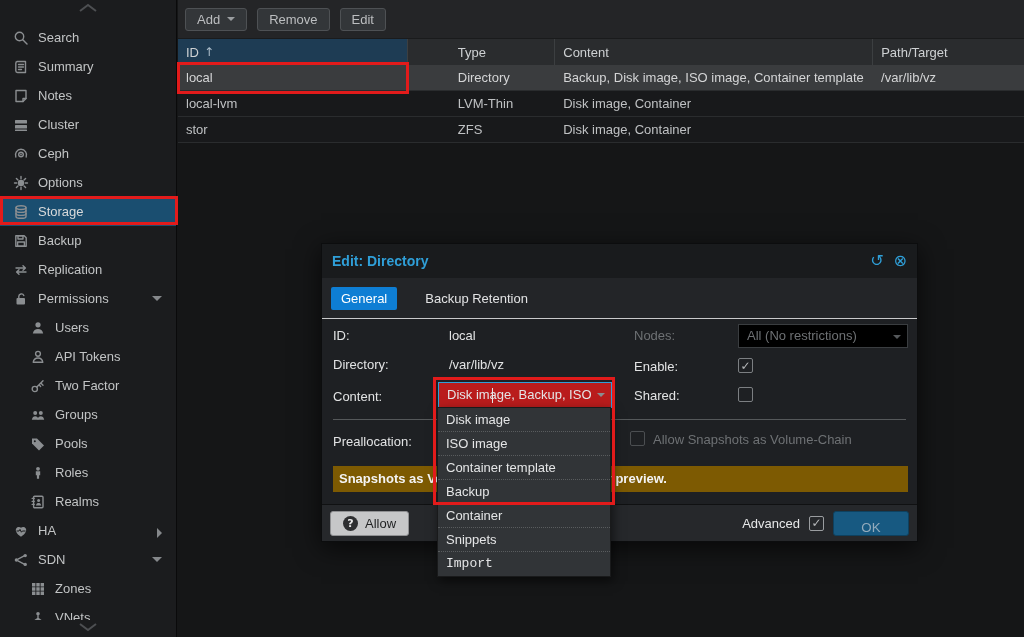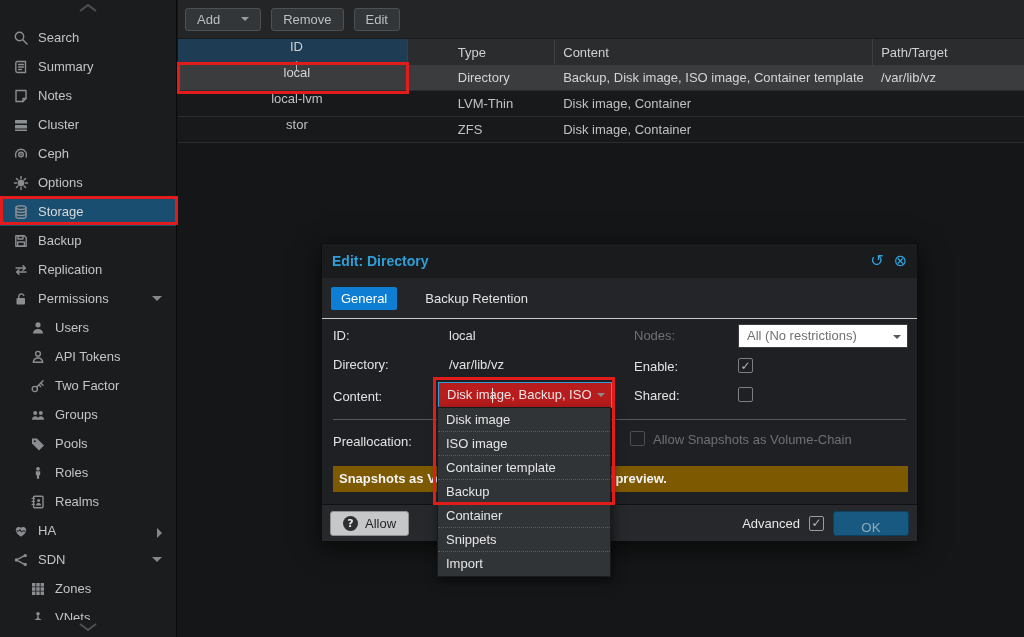--- a/index.html
+++ b/index.html
@@ -24,33 +24,33 @@
   .chev-down { border-left:5px solid transparent; border-right:5px solid transparent; border-top:5px solid #85888b; }
   .chev-right { border-top:5px solid transparent; border-bottom:5px solid transparent; border-left:5px solid #85888b; }
   .scroll-edge { position:absolute; left:0; right:1px; height:17px; background:#1b1c1e; display:flex; justify-content:center; align-items:center; }
   .scroll-top { top:0; } .scroll-bottom { bottom:0; }
   .scroll-edge svg { width:22px; height:11px; }
 
   
   .toolbar { position:absolute; left:178px; top:0; width:846px; height:39px;
     background:#242527; display:flex; align-items:center; padding-left:7px; gap:10px; border-bottom:1px solid #1a1b1c;}
   .tbtn { background:#333639; border:1px solid #4e5154; border-radius:3px;
-    color:#bcbec0; padding:3px 11px; height:23px; display:inline-flex; align-items:center; gap:21px; font-size:13px; }
+    color:#bcbec0; padding:3px 11px; height:23px; display:inline-flex; align-items:center; gap:7px; font-size:13px; }
   .tri-down { width:0; height:0; border-left:4px solid transparent; border-right:4px solid transparent; border-top:4px solid #9b9ea1; }
 
   
   .grid { position:absolute; left:178px; top:39px; width:846px; }
   .g-hdr { display:flex; height:26px; background:#2a2c2e; color:#ced1d3; }
   .g-hdr .cell { border-right:1px solid #3c3f41; display:flex; align-items:center; padding-left:8px; gap:5px; }
   .g-hdr .cell.sorted { background:#1e3c54; }
   .sort-arrow { color:#aebecb; font-size:12px; }
   .g-row { display:flex; height:26px; background:#18191b; border-bottom:1px solid #2a2c2e; color:#bfc1c3; }
   .g-row.selected { background:#3a3c3e; color:#d4d5d6; }
   .g-row .cell { display:flex; align-items:center; padding-left:8px; overflow:hidden; white-space:nowrap; }
-  .c-id { width:247px;flex-direction:column; } .c-type { width:113px;margin-left:42px; } .c-content { width:342px; } .c-path { width:162px; }
+  .c-id { width:247px; } .c-type { width:113px;margin-left:42px; } .c-content { width:342px; } .c-path { width:162px; }
 
   
   .dialog { position:absolute; left:321px; top:243px; width:597px; height:299px;
     background:#1e2023; border:1px solid #0c0d0e; box-shadow:0 6px 24px rgba(0,0,0,.65); z-index:10; }
   .dlg-hdr { height:34px; background:#191b1d; display:flex; align-items:center; padding:0 10px; }
   .dlg-title { color:#2f9fd8; font-size:14px; font-weight:bold; flex:1; }
   .dlg-tool { color:#2f9fd8; font-size:16px; margin-left:10px; line-height:1; }
   .dlg-tabs { height:41px; background:#232528; border-bottom:1px solid #c9cacb; display:flex; align-items:center; padding-left:9px; gap:18px; }
   .tab { color:#e2e3e4; padding:4px 10px; }
   .tab.active { background:#0e7ed4; color:#ffffff; border-radius:2px; }
@@ -58,21 +58,21 @@
   .f-label { position:absolute; color:#e2e3e4; }
   .f-label.dim { color:#6e7174; }
   .f-value { position:absolute; color:#e2e3e4; }
   .divider { position:absolute; left:11px; right:11px; top:100px; border-top:1px solid #55585a; }
 
   .combo { position:absolute; background:#b91c1c; border:1px solid #46494c; color:#e4e5e6;
     padding:4px 20px 4px 8px; white-space:nowrap; overflow:hidden; }
   .combo .tri { position:absolute; right:6px; top:10px; width:0; height:0;
     border-left:4px solid transparent; border-right:4px solid transparent; border-top:4px solid #8a8d90; }
   .combo.focused { border-color:#2f9fd8; }
-  .combo.disabled { background:#ffffff; border-color:#3a3d40; color:#6e7174; }
+  .combo.disabled { background:#000000; border-color:#3a3d40; color:#6e7174; }
   .combo.disabled .tri { border-top-color:#55585b; }
   .caret { position:absolute; left:53px; top:5px; width:1px; height:15px; background:#e8e8e8; }
 
   .cbox { position:absolute; width:15px; height:15px; border:1px solid #7c7f82; border-radius:2px;
     display:flex; align-items:center; justify-content:center; font-size:12px; color:#b7b9bb; background:transparent; }
   .cbox.disabled { border-color:#4b4e51; }
 
   .warnbar { position:absolute; left:11px; top:147px; width:575px; height:26px; background:#7d5a02;
     color:#f4f4f4; font-weight:bold; line-height:26px; padding-left:6px; white-space:nowrap; overflow:hidden; }
 
@@ -85,21 +85,21 @@
   .footer-right { margin-left:auto; display:flex; align-items:center; gap:9px; }
   .adv-label { color:#e6e7e8; }
   .ok-btn { background:#175981; border:1px solid #0e415f; border-radius:3px; color:#93abbc;
     width:76px; height:25px; display:inline-flex; align-items:flex-end; justify-content:center; }
 
   
   .dropdown { position:absolute; left:437px; top:407px; width:174px; z-index:20;
     background:#313437; border:1px solid #191a1b; box-shadow:2px 4px 10px rgba(0,0,0,.55); }
   .dd-item { height:24px; line-height:23px; padding-left:8px; color:#e4e5e6;
     border-bottom:1px dotted #595c5e; white-space:nowrap; overflow:hidden; }
-  .dd-item:last-child { border-bottom:none; }
+  .dd-item:last-child { border-bottom:none;font-family:Liberation Mono, monospace; }
 
   
   .redbox { position:absolute; border:3px solid #e21b1b; z-index:40; pointer-events:none; }
 
   .icon-fill { fill:#8b8e91; stroke:none; }
   .icon-line { fill:none; stroke:#8b8e91; stroke-width:1.4; stroke-linecap:round; stroke-linejoin:round; }
 </style>
 </head>
 <body>
 

